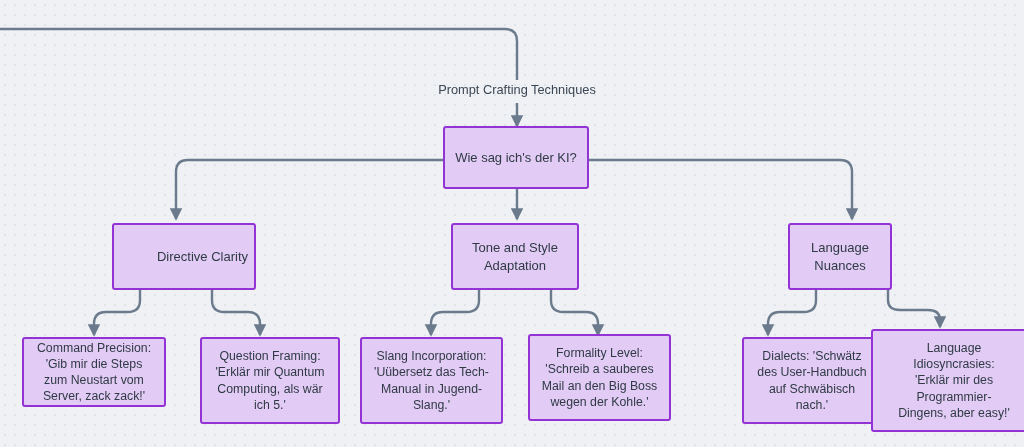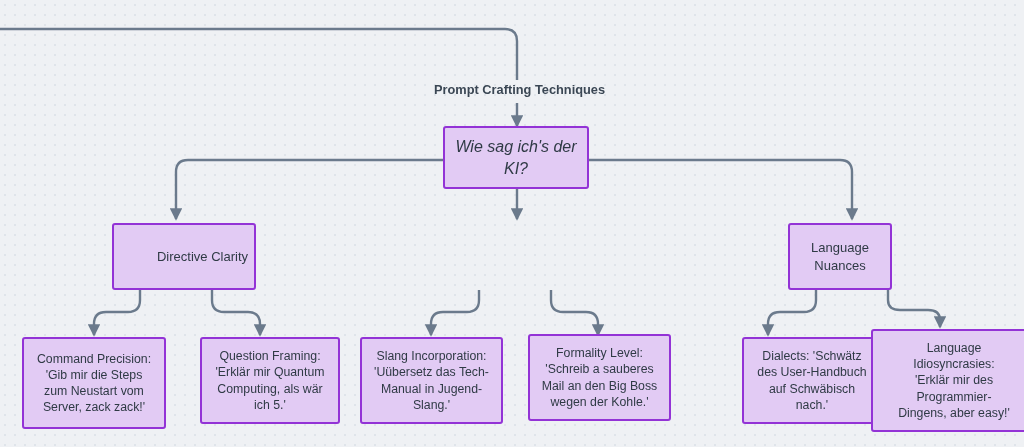--- a/index.html
+++ b/index.html
@@ -38,22 +38,21 @@
     display: flex;
     align-items: center;
     justify-content: center;
     text-align: center;
     color: #2f3a45;
     line-height: 1.32;
     padding: 4px 6px;
     white-space: pre-line;
   }
   .node.root {
-    font-size: 16px;
-    font-style: italic;
+    font-size: 13px;
   }
   .node.branch {
     font-size: 13px;
   }
   .node.leaf {
     font-size: 12.3px;
   }
   .free-label {
     position: absolute;
     color: #3b4754;
@@ -90,36 +89,40 @@
       <path d="M 212 290 L 212 300 Q 212 312 224 312 L 248 312 Q 260 312 260 324 L 260 335" marker-end="url(#arrow)"></path>
 
       <path d="M 479 290 L 479 300 Q 479 312 467 312 L 443 312 Q 431 312 431 324 L 431 335" marker-end="url(#arrow)"></path>
       <path d="M 551 290 L 551 300 Q 551 312 563 312 L 586 312 Q 598 312 598 324 L 598 335" marker-end="url(#arrow)"></path>
 
       <path d="M 816 290 L 816 300 Q 816 312 804 312 L 780 312 Q 768 312 768 324 L 768 335" marker-end="url(#arrow)"></path>
       <path d="M 888 290 L 888 300 Q 888 310 900 310 L 928 310 Q 940 310 940 320 L 940 327" marker-end="url(#arrow)"></path>
     </g>
   </svg>
 
-  <div class="free-label" style="left:434px; top:82px; width:166px;font-weight:bold;">Prompt Crafting Techniques</div>
+  <div class="free-label" style="left:434px; top:82px; width:166px;">Prompt Crafting Techniques</div>
 
   <div class="node root" style="left:443px; top:126px; width:146px; height:63px;">
     <span>Wie sag ich's der KI?</span>
   </div>
 
   <div class="node branch" style="left:112px; top:223px; width:144px; height:67px;justify-content:flex-end;">
     <span>Directive Clarity</span>
   </div>
 
+  <div class="node branch" style="left:451px; top:223px; width:128px; height:67px;">
+    <span>Tone and Style
+Adaptation</span>
+  </div>
 
   <div class="node branch" style="left:788px; top:223px; width:104px; height:67px;">
     <span>Language Nuances</span>
   </div>
 
-  <div class="node leaf" style="left:22px; top:337px; width:144px; height:92px;">
+  <div class="node leaf" style="left:22px; top:337px; width:144px; height:70px;">
     <span>Command Precision:
 'Gib mir die Steps
 zum Neustart vom
 Server, zack zack!'</span>
   </div>
 
   <div class="node leaf" style="left:192px; top:337px; width:140px; height:87px;margin-left:8px;">
     <span>Question Framing:
 'Erklär mir Quantum
 Computing, als wär

